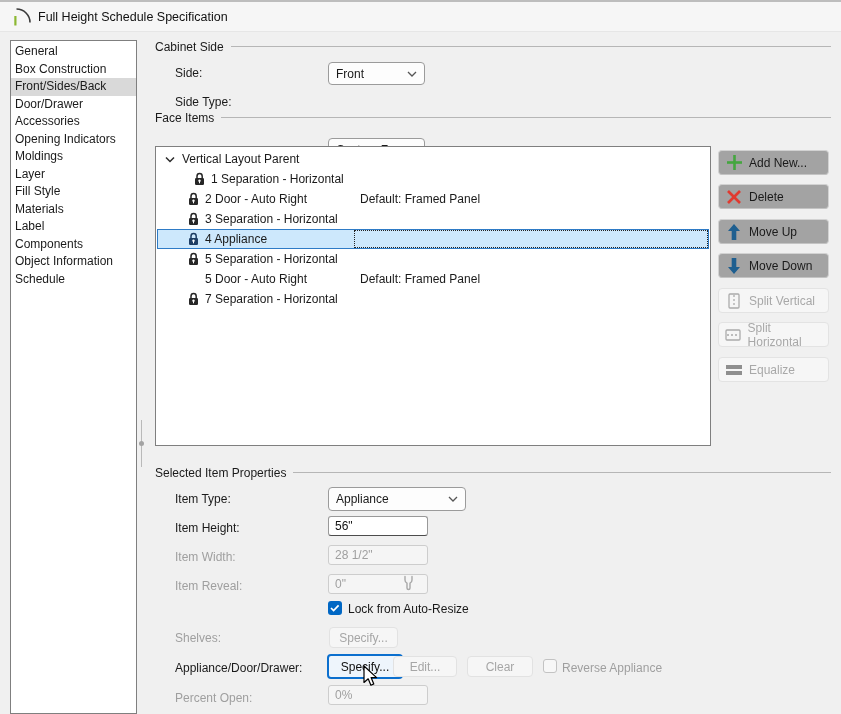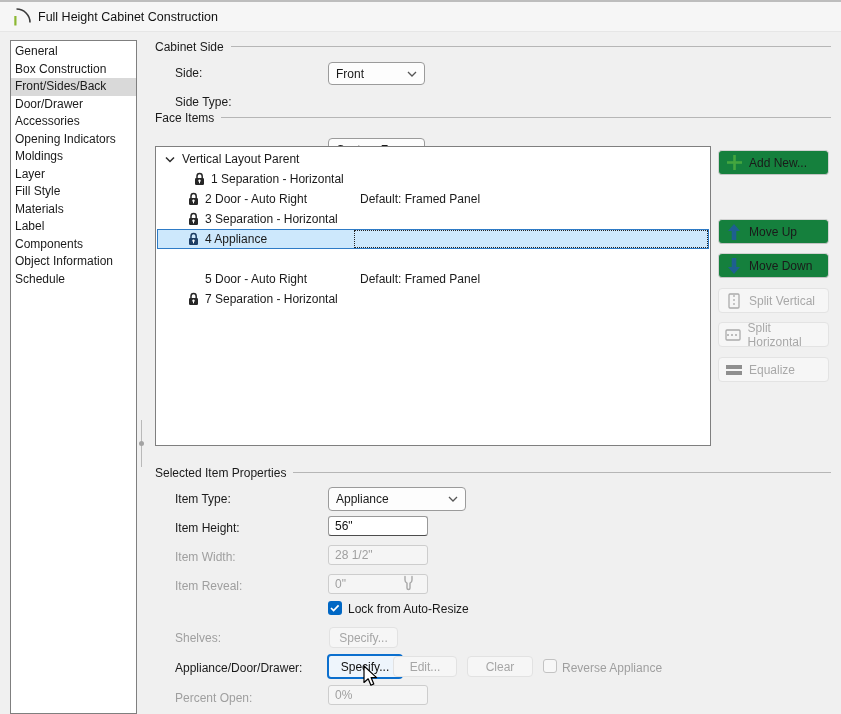--- a/index.html
+++ b/index.html
@@ -46,21 +46,21 @@
   .trow .lock{position:absolute;left:31px;top:3px;}
   .trow .tlabel{position:absolute;left:48px;top:3px;white-space:nowrap;}
   .trow .tlabel.parent{left:25px;}
   .trow .detail{position:absolute;left:203px;top:3px;white-space:nowrap;}
   .trow.sel{background:#cde8fc;border:1px solid #2e7bc6;box-sizing:border-box;}
   .trow.sel .lock{left:30px;top:2px;}
   .trow.sel .tlabel{left:47px;top:2px;}
   .focus-cell{position:absolute;left:196px;top:0;right:0;bottom:0;border:1px dotted #222;box-sizing:border-box;}
 
   
-  .rbtn{position:absolute;left:718px;width:111px;height:25px;box-sizing:border-box;background:#15803d;border:1px solid #d2d2d2;border-bottom-color:#c3c3c3;border-radius:4px;display:flex;align-items:center;padding:0 6px;gap:6px;cursor:default;}
+  .rbtn{position:absolute;left:718px;width:111px;height:25px;box-sizing:border-box;background:#a3a3a3;border:1px solid #d2d2d2;border-bottom-color:#c3c3c3;border-radius:4px;display:flex;align-items:center;padding:0 6px;gap:6px;cursor:default;}
   .rbtn .ric{width:18px;display:flex;justify-content:center;align-items:center;}
   .rbtn.dis{background:#f6f6f6;border-color:#e3e3e3;color:#a8a8a8;}
 
   
   .sbtn{position:absolute;box-sizing:border-box;display:flex;align-items:center;justify-content:center;background:#fdfdfd;border:1px solid #d2d2d2;border-radius:4px;cursor:default;}
   .sbtn.dis{background:#f6f6f6;border-color:#e2e2e2;color:#a6a6a6;}
   .sbtn.focus{border:2px solid #0b6fce;background:#eef5fc;color:#111;}
 
   
   .check{position:absolute;width:14px;height:14px;box-sizing:border-box;border-radius:3px;cursor:default;}
@@ -73,21 +73,21 @@
 <body>
 
 <div id="screen">
   <div class="top-edge"></div>
 
   <div class="titlebar">
     <svg class="app-ic" viewBox="0 0 20 20">
       <path d="M4.5 2 A 13.5 13.5 0 0 1 18 15.5" fill="none" stroke="#3a3a3a" stroke-width="1.6"></path>
       <line x1="3.4" y1="9" x2="3.4" y2="18.5" stroke="#8cb832" stroke-width="2.2"></line>
     </svg>
-    <span class="ttl">Full Height Cabinet Construction</span>
+    <span class="ttl">Full Height Schedule Specification</span>
   </div>
 
   <div class="sidebar">
     <div class="side-item">General</div>
     <div class="side-item">Box Construction</div>
     <div class="side-item sel">Front/Sides/Back</div>
     <div class="side-item">Door/Drawer</div>
     <div class="side-item">Accessories</div>
     <div class="side-item">Opening Indicators</div>
     <div class="side-item">Moldings</div>
@@ -165,20 +165,29 @@
     <div class="trow sel" style="top:82px;">
       <span class="lock"><svg width="11" height="14" viewBox="0 0 11 14">
             <path d="M3 6 V4.2 a2.6 2.6 0 0 1 5.2 0 V6" fill="none" stroke="#1d3d63" stroke-width="1.5"></path>
             <rect x="1" y="6" width="9" height="7" rx="1.2" fill="#1d3d63"></rect>
             <circle cx="5.5" cy="8.7" r="1.2" fill="#fff"></circle>
             <rect x="5" y="9.2" width="1" height="2.1" fill="#fff"></rect>
           </svg></span>
       <span class="tlabel">4 Appliance</span>
       <div class="focus-cell"></div>
     </div>
+    <div class="trow" style="top:102px;">
+      <span class="lock"><svg width="11" height="14" viewBox="0 0 11 14">
+            <path d="M3 6 V4.2 a2.6 2.6 0 0 1 5.2 0 V6" fill="none" stroke="#262626" stroke-width="1.5"></path>
+            <rect x="1" y="6" width="9" height="7" rx="1.2" fill="#262626"></rect>
+            <circle cx="5.5" cy="8.7" r="1.2" fill="#fff"></circle>
+            <rect x="5" y="9.2" width="1" height="2.1" fill="#fff"></rect>
+          </svg></span>
+      <span class="tlabel">5 Separation - Horizontal</span>
+    </div>
     <div class="trow" style="top:122px;">
       <span class="tlabel">5 Door - Auto Right</span>
       <span class="detail">Default: Framed Panel</span>
     </div>
     <div class="trow" style="top:142px;">
       <span class="lock"><svg width="11" height="14" viewBox="0 0 11 14">
             <path d="M3 6 V4.2 a2.6 2.6 0 0 1 5.2 0 V6" fill="none" stroke="#262626" stroke-width="1.5"></path>
             <rect x="1" y="6" width="9" height="7" rx="1.2" fill="#262626"></rect>
             <circle cx="5.5" cy="8.7" r="1.2" fill="#fff"></circle>
             <rect x="5" y="9.2" width="1" height="2.1" fill="#fff"></rect>
@@ -188,20 +197,29 @@
   </div>
 
   <div class="rbtn" style="top:150px;">
     <span class="ric">
         <svg width="17" height="17" viewBox="0 0 17 17">
           <line x1="8.5" y1="1" x2="8.5" y2="16" stroke="#44a63f" stroke-width="2.6"></line>
           <line x1="1" y1="8.5" x2="16" y2="8.5" stroke="#44a63f" stroke-width="2.6"></line>
         </svg>
       </span>
     <span>Add New...</span>
+  </div>
+  <div class="rbtn" style="top:184px;">
+    <span class="ric">
+        <svg width="16" height="16" viewBox="0 0 16 16">
+          <line x1="2" y1="2" x2="14" y2="14" stroke="#e03a30" stroke-width="2.6"></line>
+          <line x1="14" y1="2" x2="2" y2="14" stroke="#e03a30" stroke-width="2.6"></line>
+        </svg>
+      </span>
+    <span>Delete</span>
   </div>
   <div class="rbtn" style="top:219px;">
     <span class="ric">
         <svg width="14" height="16" viewBox="0 0 14 16">
           <path d="M7 0 L13 7 H9.3 V16 H4.7 V7 H1 Z" fill="#1e5f90"></path>
         </svg>
       </span>
     <span>Move Up</span>
   </div>
   <div class="rbtn" style="top:253px;">

